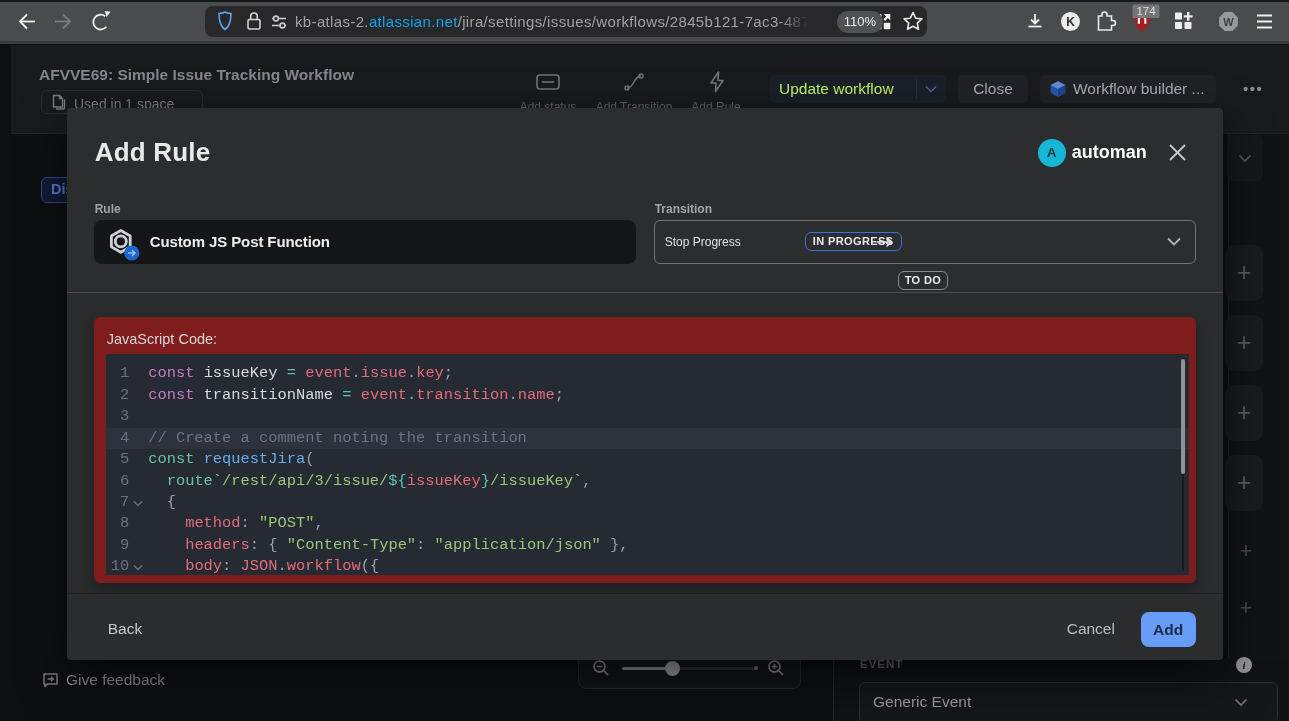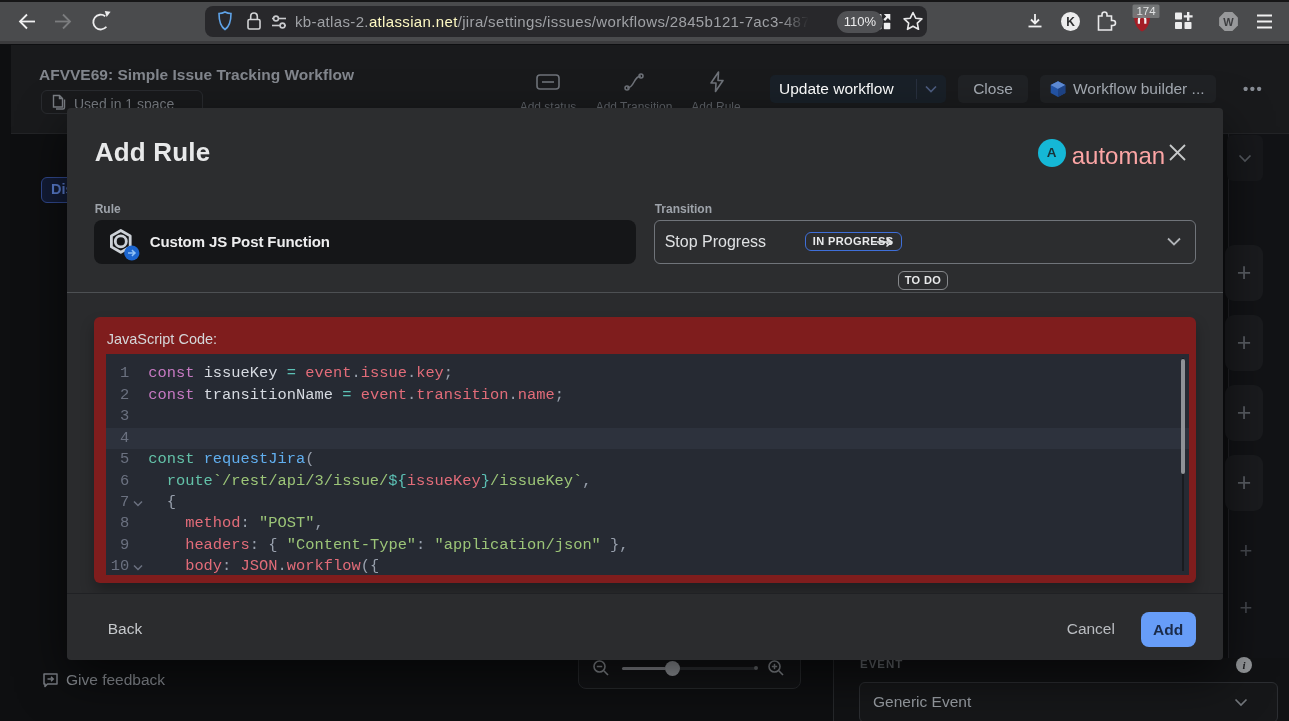--- a/index.html
+++ b/index.html
@@ -101,21 +101,21 @@
           <rect x="43" y="13.5" width="12" height="9.5" rx="1.5"></rect>
           <path d="M45.7 13.5 v-3.2 a3.3 3.3 0 0 1 6.6 0 v3.2"></path>
         </g>
         <g stroke="#c9cacd" stroke-width="1.6" fill="none">
           <line x1="67" y1="12.5" x2="81" y2="12.5"></line>
             <circle cx="71" cy="12.5" r="2.4" fill="#28282b"></circle>
           <line x1="67" y1="19.5" x2="81" y2="19.5"></line>
             <circle cx="77.5" cy="19.5" r="2.4" fill="#28282b"></circle>
         </g>
       </svg>
-      <span class="urltext"><span style="color:#9fa1a5">kb-atlas-2.</span><span style="color:#fef9c3">atlassian.net</span><span style="color:#9fa1a5">/jira/settings/issues/workflows/2845b121-7ac3-487</span></span>
+      <span class="urltext"><span style="color:#9fa1a5">kb-atlas-2.</span><span style="color:#0ea5e9">atlassian.net</span><span style="color:#9fa1a5">/jira/settings/issues/workflows/2845b121-7ac3-487</span></span>
       <div style="position:absolute;left:575px;top:0;width:38px;height:31px;background:linear-gradient(90deg,rgba(40,40,43,0),#28282b 75%);"></div>
       <svg style="position:absolute;left:663px;top:0;" width="60" height="31" viewBox="0 0 60 31">
         <g fill="#f0f0f1">
           <rect x="7" y="8" width="6.5" height="6.5" rx="0.8"></rect>
           <rect x="7" y="16.8" width="6.5" height="6.5" rx="0.8"></rect>
           <rect x="15.8" y="16.8" width="6.5" height="6.5" rx="0.8"></rect>
           <path d="M15.8 8 h6.5 v6.5 l-2.4 -2.4 l-2.8 2.8 l-1.7 -1.7 l2.8 -2.8 Z"></path>
         </g>
         <path d="M45 6.5 L47.7 12.2 L53.9 12.9 L49.3 17.2 L50.5 23.3 L45 20.3 L39.5 23.3 L40.7 17.2 L36.1 12.9 L42.3 12.2 Z" fill="none" stroke="#e9e9ea" stroke-width="1.6" stroke-linejoin="round"></path>
       </svg>
@@ -143,21 +143,21 @@
       <circle cx="19" cy="6" r="2" fill="none" stroke="#6f737a" stroke-width="1.5"></circle>
     </svg>
     <svg class="abs" style="left:706px;top:70px;" width="22" height="24" viewBox="0 0 22 24">
       <path d="M12.5 2 L5 13 h5 L9.5 21.5 L17 10.5 h-5 Z" fill="none" stroke="#6f737a" stroke-width="1.6" stroke-linejoin="round"></path>
     </svg>
     <div class="abs" style="left:548px;top:100px;transform:translateX(-50%);font-size:12px;color:#5d6167;">Add status</div>
     <div class="abs" style="left:634px;top:100px;transform:translateX(-50%);font-size:12px;color:#5d6167;">Add Transition</div>
     <div class="abs" style="left:716px;top:100px;transform:translateX(-50%);font-size:12px;color:#5d6167;">Add Rule</div>
 
     <div class="abs" style="left:770px;top:75px;width:176px;height:28px;background:#192028;border-radius:5px;">
-      <span style="position:absolute;left:9px;top:0;line-height:28px;font-size:15.5px;font-weight:400;color:#ffffff;">Update workflow</span>
+      <span style="position:absolute;left:9px;top:0;line-height:28px;font-size:15.5px;font-weight:400;color:#bef264;">Update workflow</span>
       <div style="position:absolute;left:146px;top:4px;width:1px;height:20px;background:#28303f;"></div>
       <svg style="position:absolute;left:153px;top:10px;" width="16" height="9" viewBox="0 0 16 9">
           <path d="M3 1.5 L8 6.5 L13 1.5" fill="none" stroke="#4d5d80" stroke-width="1.7"></path>
         </svg>
     </div>
     <div class="abs" style="left:958px;top:75px;width:70px;height:28px;background:#202225;border-radius:5px;text-align:center;line-height:28px;font-size:15.5px;font-weight:400;color:#a6acb4;">Close</div>
     <div class="abs" style="left:1040px;top:75px;width:176px;height:28px;background:#202225;border-radius:5px;">
       <svg style="position:absolute;left:9px;top:5px;" width="18" height="18" viewBox="0 0 16 16">
         <path d="M8 1 L14.5 4.5 V11.5 L8 15 L1.5 11.5 V4.5 Z" fill="#2456aa"></path>
         <path d="M8 1 L14.5 4.5 L8 8 L1.5 4.5 Z" fill="#5f8cd6"></path>
@@ -218,41 +218,41 @@
       <svg style="position:absolute;left:373px;top:15px;" width="16" height="10" viewBox="0 0 16 10">
           <path d="M2.5 1.5 L8 7 L13.5 1.5" fill="none" stroke="#73777c" stroke-width="1.7"></path>
         </svg>
     </div>
   </div>
 
   <div id="modal">
     <div class="h1">Add Rule</div>
     <div id="modalhead-right">
       <div class="abs" style="left:971px;top:31px;width:28px;height:28px;background:#15b7d6;border-radius:50%;text-align:center;line-height:28px;font-size:13.5px;font-weight:700;color:#173238;">A</div>
-      <div class="abs" style="left:1005px;top:34px;font-size:24px;font-weight:400;color:#fca5a5;">automan</div>
+      <div class="abs" style="left:1005px;top:34px;font-size:18px;font-weight:700;color:#ffffff;">automan</div>
       <svg class="abs" style="left:1101px;top:35px;" width="19" height="19" viewBox="0 0 19 19">
         <line x1="2" y1="2" x2="17" y2="17" stroke="#c8cacc" stroke-width="1.8"></line>
         <line x1="17" y1="2" x2="2" y2="17" stroke="#c8cacc" stroke-width="1.8"></line>
       </svg>
     </div>
     <div class="label" style="left:28px;top:94px;">Rule</div>
     <div class="label" style="left:588px;top:94px;">Transition</div>
     <div id="ruleSel">
       <div id="ruleicon">
         <svg style="position:absolute;left:12px;top:5px;" width="40" height="40" viewBox="0 0 40 40">
           <path d="M14.8 5.5 L24.2 10.9 L24.2 21.9 L14.8 27.3 L5.4 21.9 L5.4 10.9 Z" fill="none" stroke="#ccd1d7" stroke-width="2.8" stroke-linejoin="round"></path>
           <circle cx="14.8" cy="16.4" r="5.5" fill="none" stroke="#ccd1d7" stroke-width="2.8"></circle>
           <circle cx="25.8" cy="28" r="7.6" fill="#1d66cf"></circle>
           <path d="M22 28 h6.8 M25.9 25.1 L29 28 L25.9 30.9" fill="none" stroke="#90c1f6" stroke-width="1.5"></path>
         </svg>
       </div>
       <div style="position:absolute;left:56px;top:0;height:44px;line-height:44px;font-size:15px;letter-spacing:-0.1px;font-weight:700;color:#ededee;">Custom JS Post Function</div>
     </div>
     <div id="transSel">
-      <span style="position:absolute;left:10px;top:0;height:42px;line-height:42px;font-size:16px;color:#dfe1e3;">Stop Progress</span>
+      <span style="position:absolute;left:10px;top:0;height:42px;line-height:42px;font-size:12px;color:#dfe1e3;">Stop Progress</span>
       <span class="pillblue" style="position:absolute;left:118px;top:11px;margin-left:32px;">IN PROGRESS</span>
       <svg style="position:absolute;left:221px;top:14px;" width="18" height="14" viewBox="0 0 18 14">
         <line x1="1" y1="7" x2="15" y2="7" stroke="#e3e5e7" stroke-width="1.6"></line>
         <path d="M10.5 2.5 L15.5 7 L10.5 11.5" fill="none" stroke="#e3e5e7" stroke-width="1.6"></path>
       </svg>
       <span class="pillgray" style="position:absolute;left:243px;top:11px;margin-top:39px;">TO DO</span>
       <svg style="position:absolute;left:510px;top:15px;" width="18" height="12" viewBox="0 0 18 12">
         <path d="M3 2.5 L9 8.5 L15 2.5" fill="none" stroke="#b0b3b7" stroke-width="1.8"></path>
       </svg>
     </div>
@@ -272,20 +272,21 @@
           <div class="ln" style="top:180.8px;">9</div>
           <div class="ln" style="top:202.3px;">10</div>
           <svg class="abs" style="left:26px;top:146px;" width="12" height="8" viewBox="0 0 12 8">
               <path d="M2 1.5 L6 5.5 L10 1.5" fill="none" stroke="#6b7180" stroke-width="1.5"></path>
             </svg>
           <svg class="abs" style="left:26px;top:210.4px;" width="12" height="8" viewBox="0 0 12 8">
               <path d="M2 1.5 L6 5.5 L10 1.5" fill="none" stroke="#6b7180" stroke-width="1.5"></path>
             </svg>
           <pre class="codeline" style="top:30.7px;"><span class="k">const</span> <span class="v">transitionName</span> <span class="o">=</span> <span class="r">event</span><span class="p">.</span><span class="r">transition</span><span class="p">.</span><span class="r">name</span><span class="p">;</span></pre>
           <pre class="codeline" style="top:9.2px;"><span class="k">const</span> <span class="v">issueKey</span> <span class="o">=</span> <span class="r">event</span><span class="p">.</span><span class="r">issue</span><span class="p">.</span><span class="r">key</span><span class="p">;</span></pre>
+          <pre class="codeline" style="top:73.6px;"><span class="c">// Create a comment noting the transition</span></pre>
           <pre class="codeline" style="top:95px;"><span class="a">const</span> <span class="f">requestJira</span><span class="p">(</span></pre>
           <pre class="codeline" style="top:116.5px;">  <span class="a">route</span><span class="s">`/rest/api/3/issue/</span><span class="o">${</span><span class="r">issueKey</span><span class="o">}</span><span class="s">/issueKey`</span><span class="p">,</span></pre>
           <pre class="codeline" style="top:137.9px;">  <span class="p">{</span></pre>
           <pre class="codeline" style="top:159.4px;">    <span class="r">method</span><span class="p">:</span> <span class="s">"POST"</span><span class="p">,</span></pre>
           <pre class="codeline" style="top:180.8px;">    <span class="r">headers</span><span class="p">:</span> <span class="p">{</span> <span class="s">"Content-Type"</span><span class="p">:</span> <span class="s">"application/json"</span> <span class="p">},</span></pre>
           <pre class="codeline" style="top:202.3px;">    <span class="r">body</span><span class="p">:</span> <span class="r">JSON</span><span class="p">.</span><span class="r">workflow</span><span class="p">({</span></pre>
           <div class="abs" style="left:1075.8px;top:4px;width:2.5px;height:213px;background:#191b1f;"></div>
           <div class="abs" style="left:1074.8px;top:4.5px;width:4px;height:115px;background:#8f9297;border-radius:2px;"></div>
         </div>
       </div>

